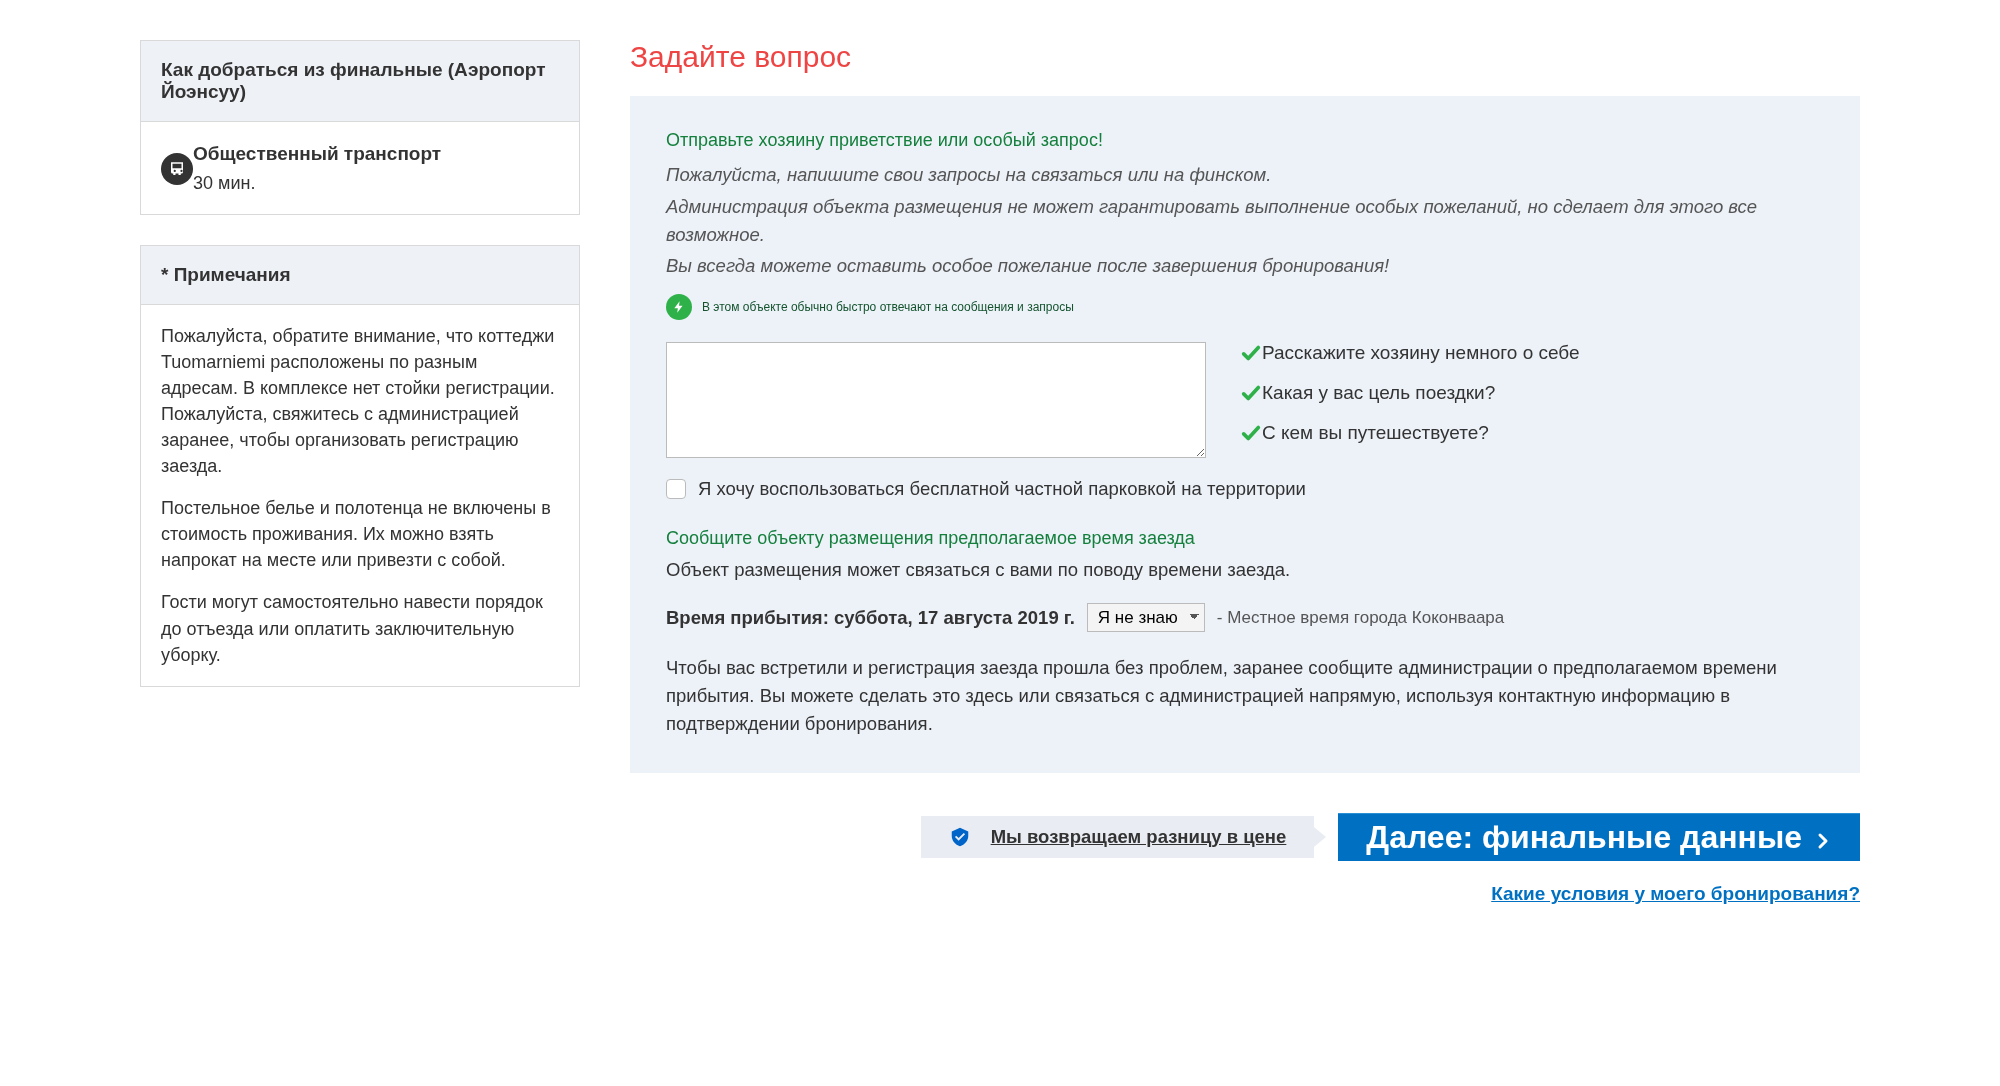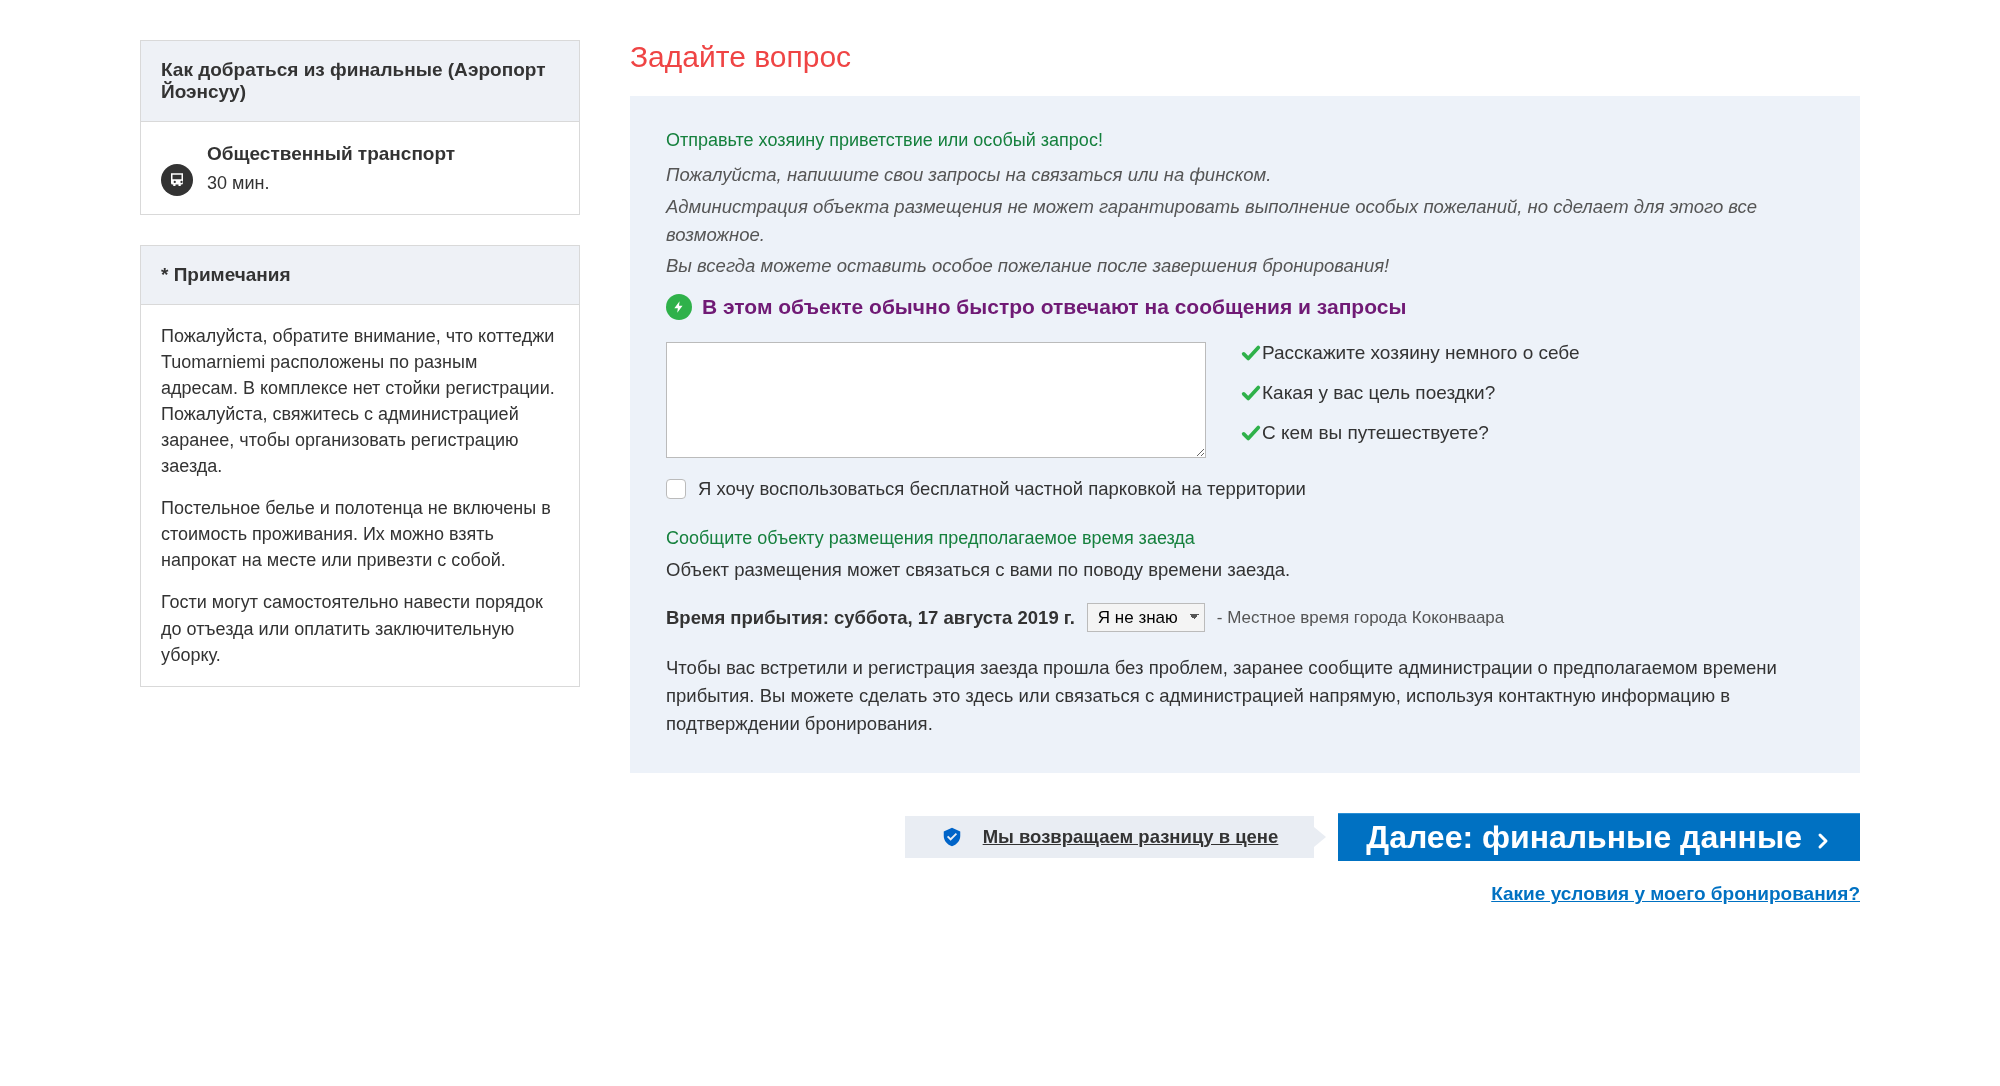--- a/index.html
+++ b/index.html
@@ -20,21 +20,21 @@
   padding: 18px 20px;
   font-weight: 700;
   font-size: 19px;
   color: #333;
   border-bottom: 1px solid #d9d9d9;
 }
 .card-body { padding: 18px 20px; font-size: 18px; line-height: 1.45; color: #333; }
 .card-body p { margin-bottom: 16px; }
 .card-body p:last-child { margin-bottom: 0; }
 
-.transport-row { display: flex; align-items: flex-end; gap: 14px; }
+.transport-row { display: flex; align-items: center; }
 .bus-icon-wrap {
   width: 32px; height: 32px; border-radius: 50%;
   background: #333; display: flex; align-items: center; justify-content: center;
   flex-shrink: 0; margin-top: 2px;
 }
 .bus-icon-wrap svg { width: 18px; height: 18px; fill: #fff; }
 .transport-label { font-weight: 700; font-size: 19px; color: #333; }
 .transport-time { font-size: 18px; color: #333; margin-top: 2px; }
 
 .main h1 {
@@ -56,21 +56,21 @@
 .fast-reply {
   display: flex; align-items: center; gap: 10px;
   margin-top: 14px; margin-bottom: 22px;
 }
 .bolt-badge {
   width: 26px; height: 26px; border-radius: 13px;
   background: #2fb14a; display: flex; align-items: center; justify-content: center;
   flex-shrink: 0;
 }
 .bolt-badge svg { width: 14px; height: 14px; fill: #fff; }
-.fast-reply-text { font-size: 21px; font-weight: 700; color: #701a75; }
+.fast-reply-text { font-size: 12px; font-weight: 400; color: #14532d; }
 
 .request-row { display: flex; gap: 34px; align-items: flex-start; margin-bottom: 20px; }
 textarea {
   width: 540px; height: 116px;
   border: 1px solid #bbb; background: #fff;
   font-family: inherit; font-size: 16px;
   padding: 8px; resize: both;
 }
 .hints { flex: 1; }
 .hint-item {
@@ -109,21 +109,21 @@
 .tz-note { font-size: 17px; color: #555; }
 .arrival-info { font-size: 18.5px; color: #333; line-height: 1.5; }
 
 .bottom-actions {
   display: flex; justify-content: flex-end; align-items: center;
   gap: 24px; margin-top: 40px;
 }
 .price-match {
   display: flex; align-items: center; gap: 20px;
   background: #e9edf3;
-  padding: 10px 36px;
+  padding: 10px 28px;
   position: relative;
   font-size: 18.5px; font-weight: 700; color: #333;
 }
 .price-match::after {
   content: "";
   position: absolute;
   right: -12px; top: 50%; transform: translateY(-50%);
   border-left: 12px solid #e9edf3;
   border-top: 10px solid transparent;
   border-bottom: 10px solid transparent;

